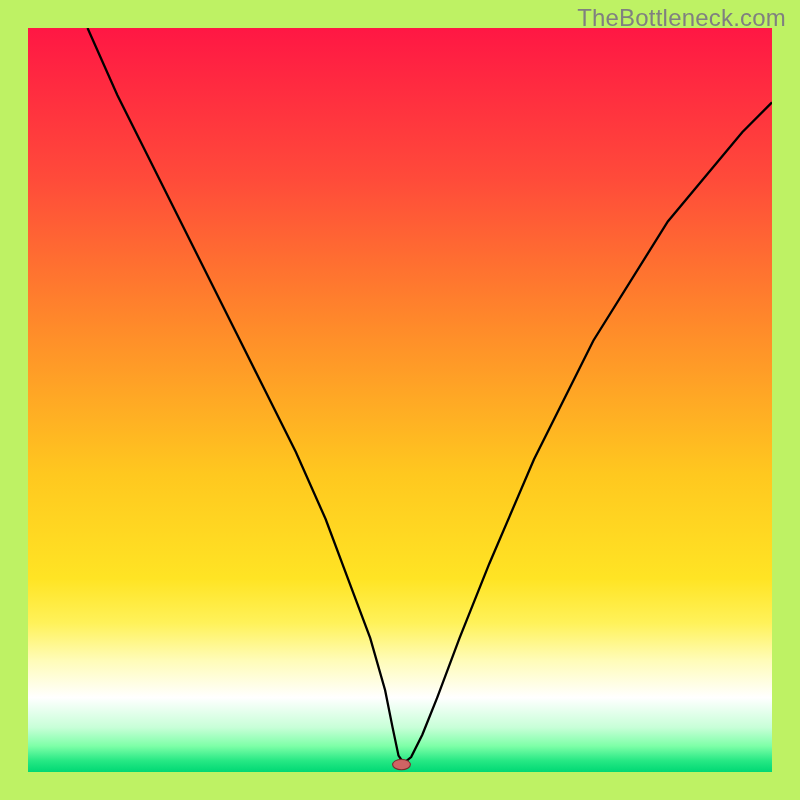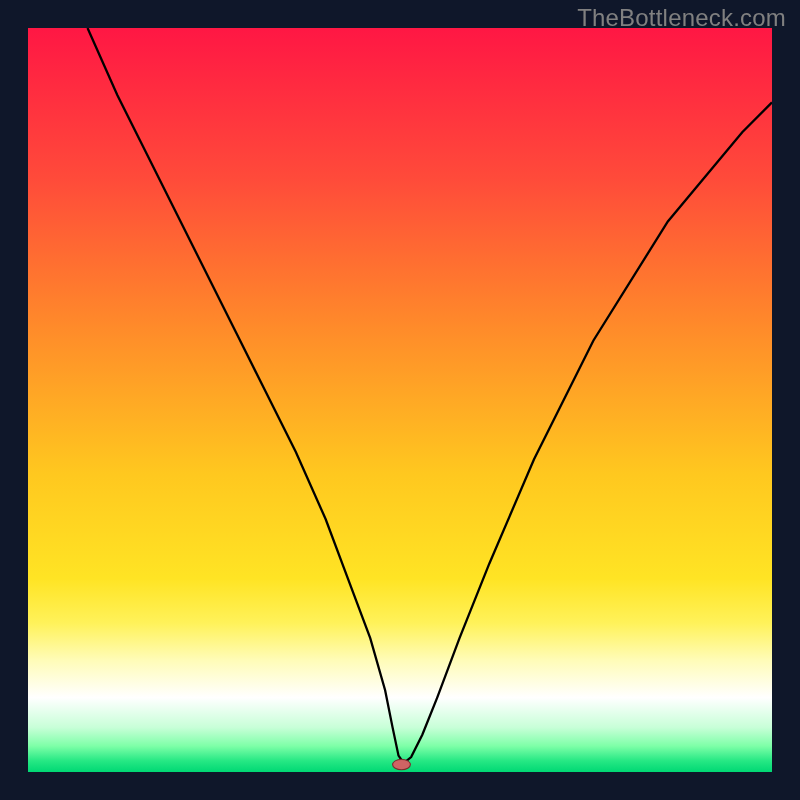--- a/index.html
+++ b/index.html
@@ -7,21 +7,21 @@
     padding: 0;
     width: 800px;
     height: 800px;
     background: #000;
     overflow: hidden;
     font-family: Arial, Helvetica, sans-serif;
   }
   .outer {
     width: 800px;
     height: 800px;
-    background: #0f172a;
+    background: #bef264;
     position: relative;
   }
   .watermark {
     position: absolute;
     top: 4px;
     right: 14px;
     font-size: 24px;
     color: #808080;
     font-weight: 400;
     letter-spacing: 0.2px;

